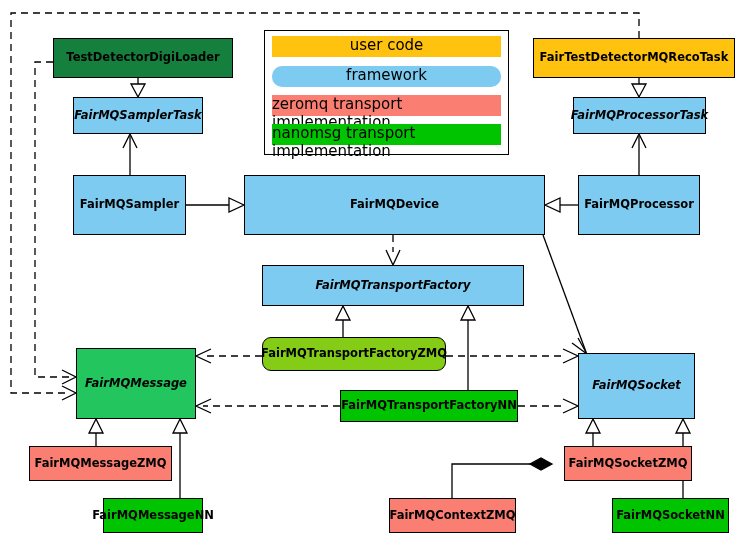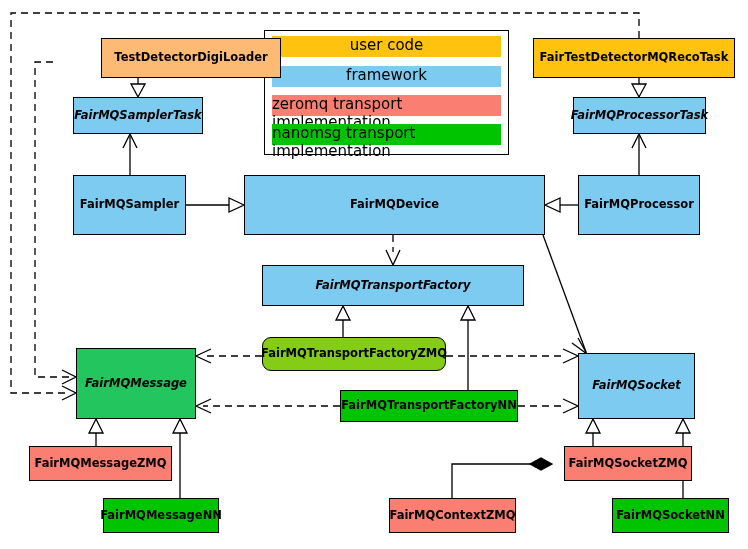--- a/index.html
+++ b/index.html
@@ -131,31 +131,31 @@
       <polygon class="dia" points="552,464 541,458 530,464 541,470"></polygon>
     </g>
 
   </svg>
 
   <div class="legendbox" style="left:264px;top:30px;width:245px;height:125px;"></div>
 
   <div class="legenditem" style="left:272px;top:36px;width:229px;height:21px;background:#FFC20E;">
     <span>user code</span>
   </div>
-  <div class="legenditem" style="left:272px;top:66px;width:229px;height:21px;background:#7DCBF0;">
+  <div class="legenditem" style="left:272px;top:66px;width:229px;height:21px;background:#7DCBF0;border-radius:10px;">
     <span>framework</span>
   </div>
   <div class="legenditem" style="left:272px;top:95px;width:229px;height:21px;background:#FA7F72;">
     <span>zeromq transport implementation</span>
   </div>
   <div class="legenditem" style="left:272px;top:124px;width:229px;height:21px;background:#00C400;">
     <span>nanomsg transport implementation</span>
   </div>
 
-  <div class="node" style="left:53px;top:38px;width:180px;height:40px;background:#fdba74;margin-left:48px;">
+  <div class="node" style="left:53px;top:38px;width:180px;height:40px;background:#15803d;">
     <span>TestDetectorDigiLoader</span>
     </div>
 
   <div class="node" style="left:533px;top:38px;width:202px;height:40px;background:#FFC20E;">
     <span>FairTestDetectorMQRecoTask</span>
     </div>
 
   <div class="node italic" style="left:73px;top:97px;width:130px;height:37px;background:#7DCBF0;">
     <span>FairMQSamplerTask</span>
     </div>
@@ -193,21 +193,21 @@
     </div>
 
   <div class="node italic" style="left:578px;top:353px;width:117px;height:66px;background:#7DCBF0;">
     <span>FairMQSocket</span>
     </div>
 
   <div class="node" style="left:29px;top:446px;width:143px;height:35px;background:#FA7F72;">
     <span>FairMQMessageZMQ</span>
     </div>
 
-  <div class="node" style="left:103px;top:498px;width:116px;height:35px;background:#00C400;">
+  <div class="node" style="left:103px;top:498px;width:100px;height:35px;background:#00C400;">
     <span>FairMQMessageNN</span>
     </div>
 
   <div class="node" style="left:552px;top:446px;width:128px;height:35px;background:#FA7F72;margin-left:12px;">
     <span>FairMQSocketZMQ</span>
     </div>
 
   <div class="node" style="left:389px;top:498px;width:127px;height:35px;background:#FA7F72;">
     <span>FairMQContextZMQ</span>
     </div>

